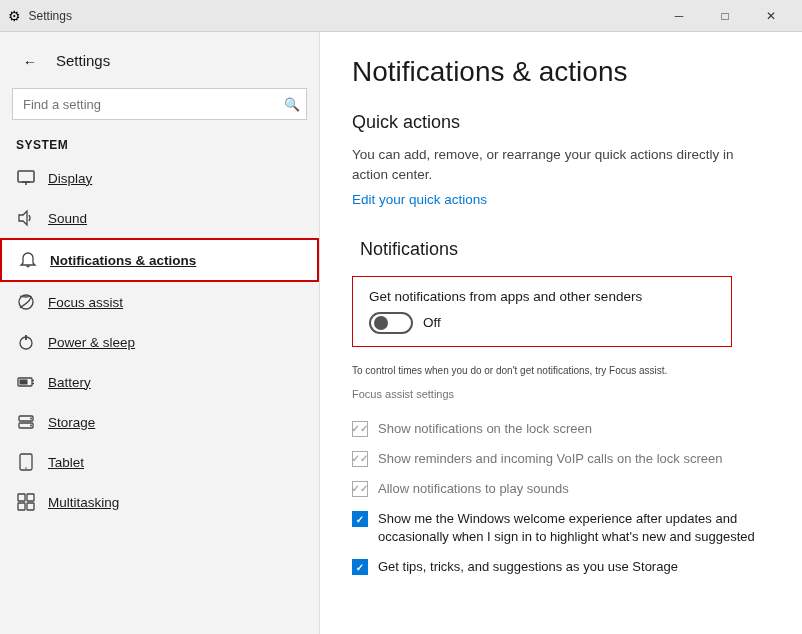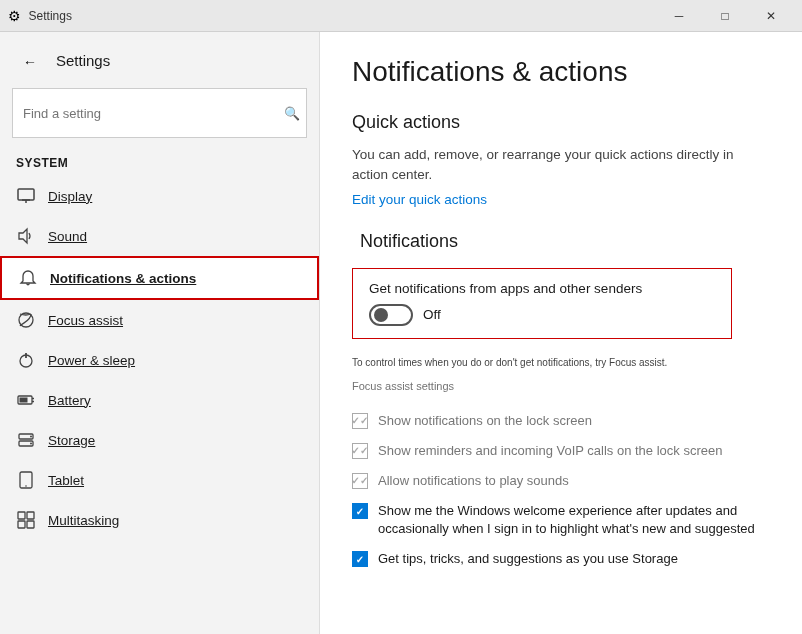--- a/index.html
+++ b/index.html
@@ -58,21 +58,21 @@
       font-size: 14px;
     }
     .app-title { font-size: 15px; font-weight: 400; color: #1a1a1a; }
 
     .search-box {
       margin: 6px 12px 12px 12px;
       position: relative;
     }
     .search-box input {
       width: 100%;
-      height: 50px;
+      height: 32px;
       border: 1px solid #ccc;
       background: white;
       padding: 0 32px 0 10px;
       font-size: 13px;
       outline: none;
       color: #666;
     }
     .search-icon-btn {
       position: absolute; right: 6px; top: 50%; transform: translateY(-50%);
       background: none; border: none; cursor: pointer;
@@ -140,21 +140,21 @@
       margin-bottom: 4px;
       line-height: 1.5;
     }
 
     .link-text {
       font-size: 13.5px;
       color: #0078d7;
       cursor: pointer;
       text-decoration: none;
       display: inline-block;
-      margin-bottom: 24px;
+      margin-bottom: 32px;
     }
 
     .notifications-section-title {
       font-size: 18px;
       font-weight: 400;
       color: #1a1a1a;
       margin-bottom: 16px;
       margin-left: 8px;
     }
 

